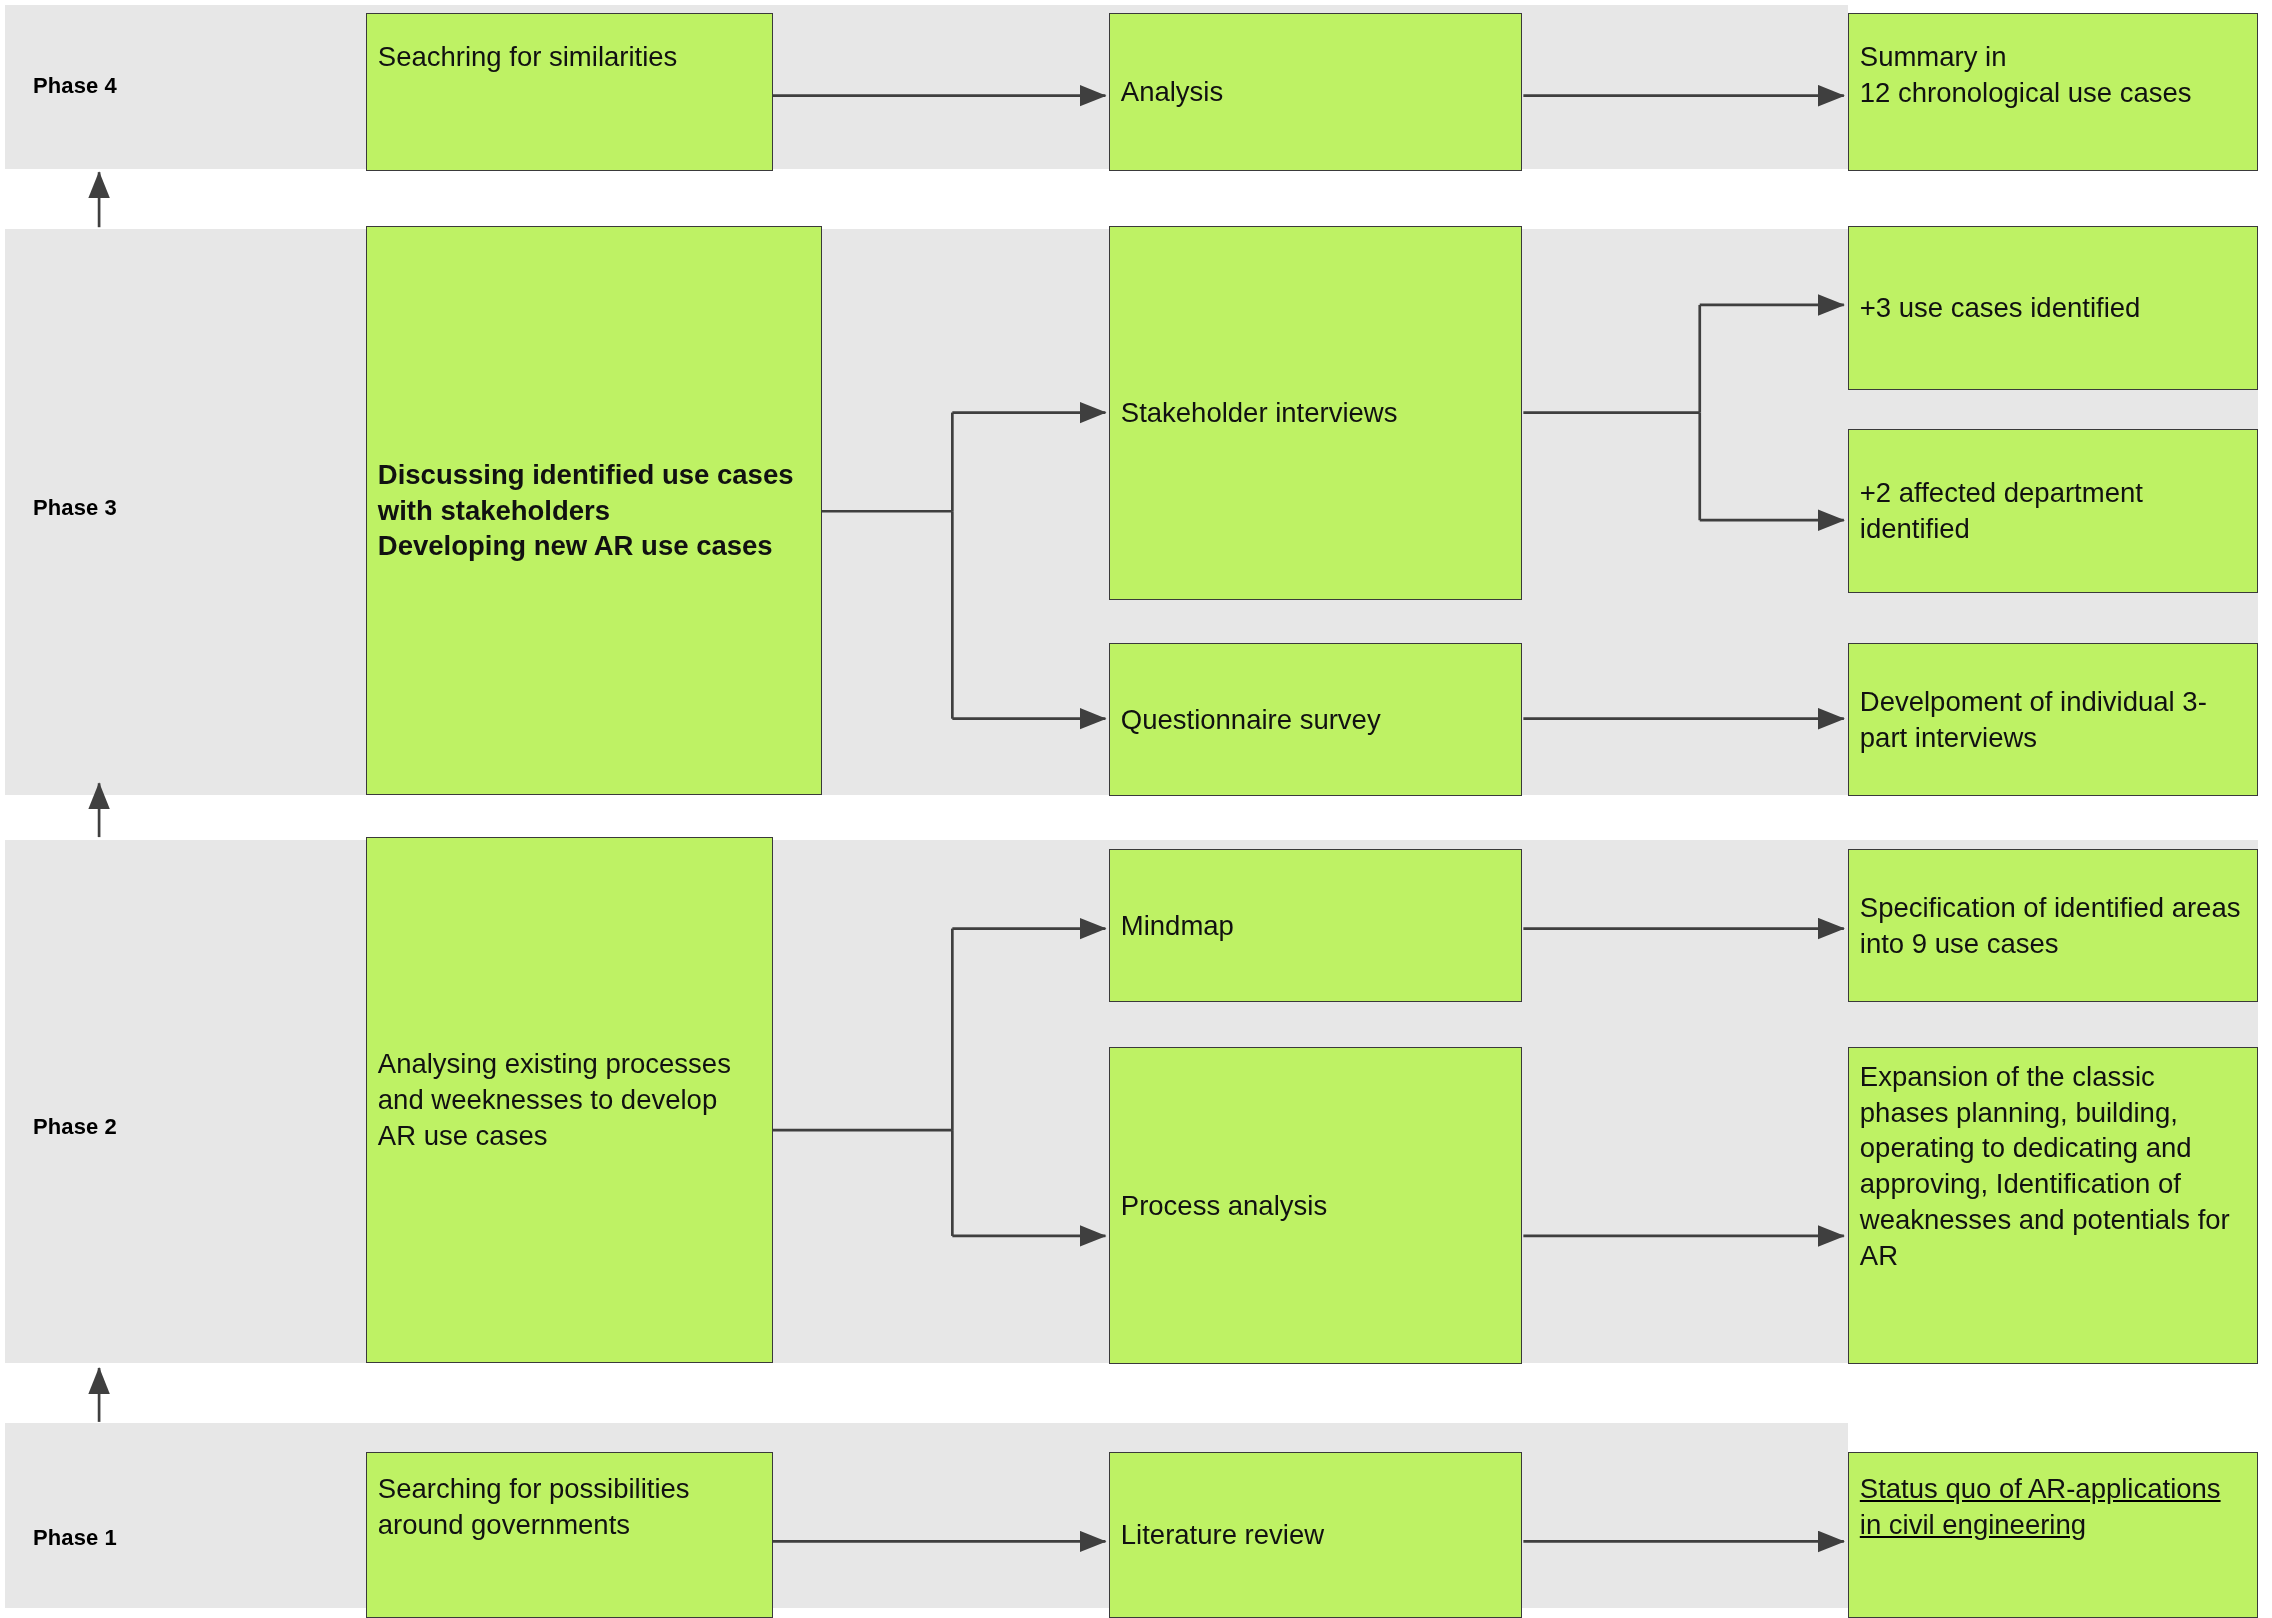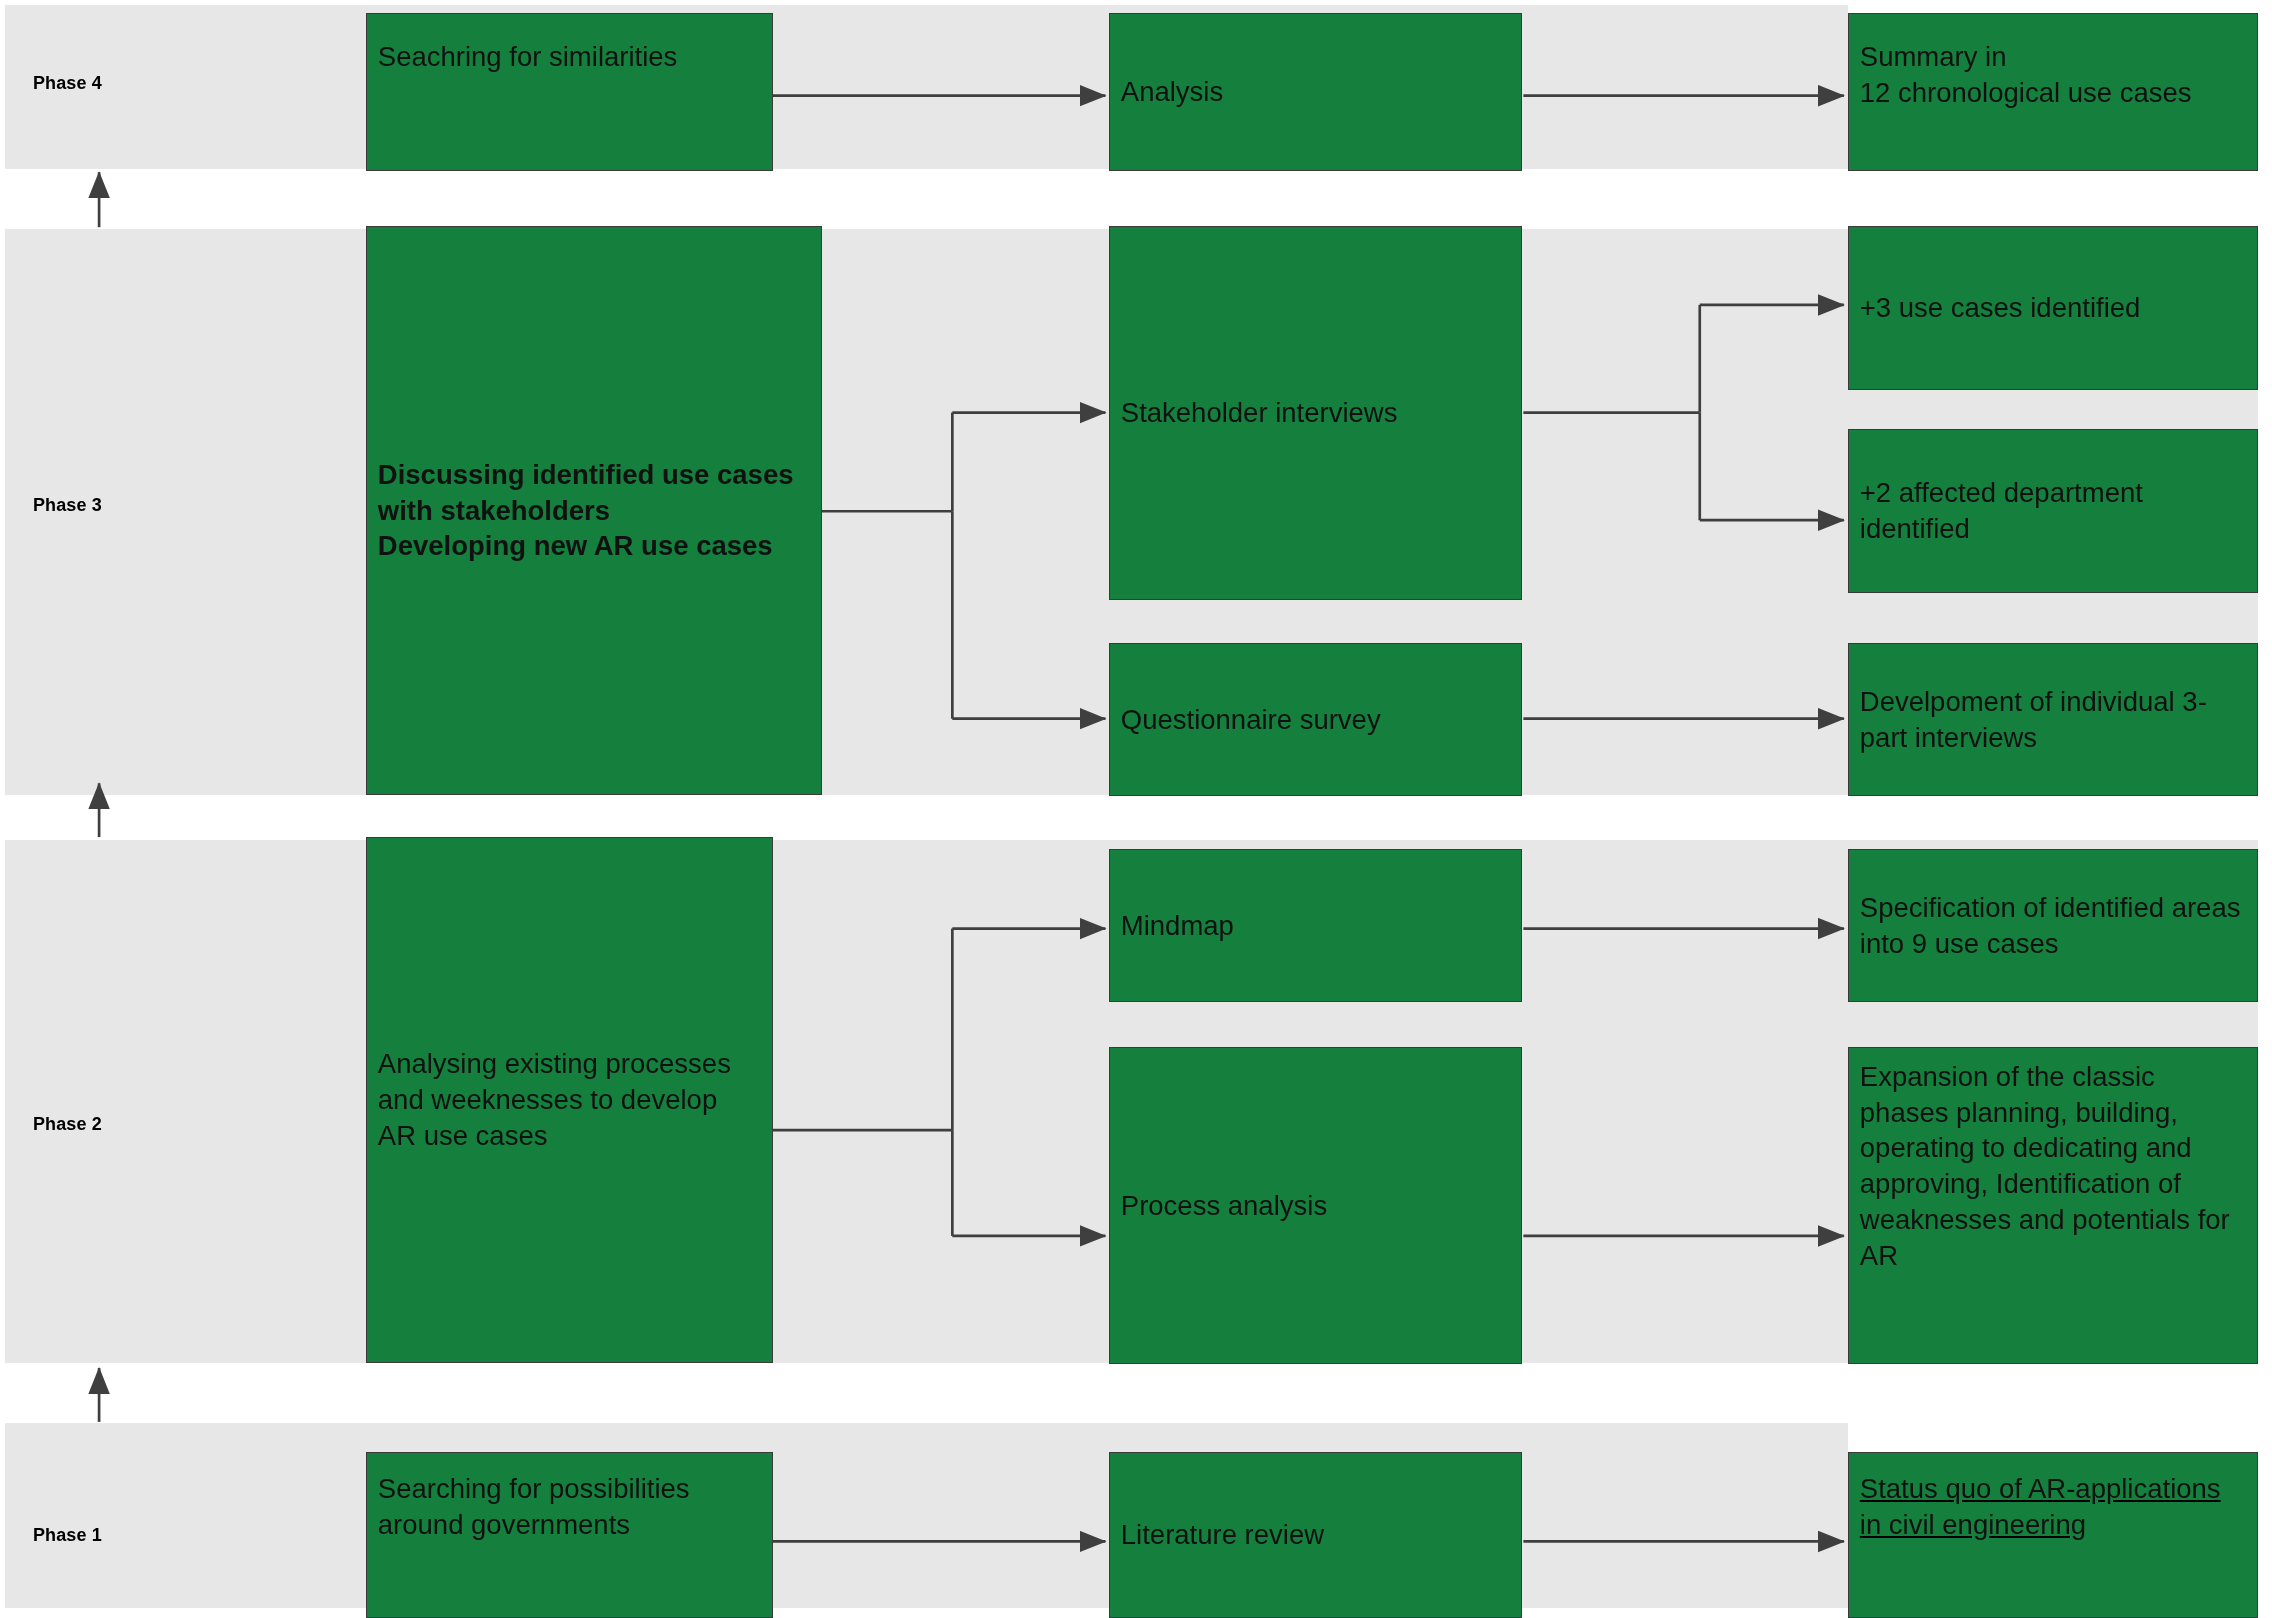--- a/index.html
+++ b/index.html
@@ -1,22 +1,22 @@
 <!DOCTYPE html>
 <html style="font-size:9.6px"><head>
 <meta charset="utf-8">
 <style>
   html,body{margin:0;padding:0;background:#ffffff;}
   body{font-family:"Liberation Sans",sans-serif;}
   #stage{position:relative;width:2273px;height:1618px;background:#fff;overflow:hidden;}
   #stage svg{position:absolute;left:0;top:0;width:2273px;height:1618px;}
   .band{position:absolute;background:#e7e7e7;}
-  .phase-label{position:absolute;font-weight:bold;font-size:18px;color:#000;
+  .phase-label{position:absolute;font-weight:bold;font-size:22px;color:#000;
                letter-spacing:0.1px;white-space:nowrap;}
-  .nodebox{position:absolute;background:#15803d;border:1.8px solid #3a3a3a;
+  .nodebox{position:absolute;background:#bef264;border:1.8px solid #3a3a3a;
            box-sizing:border-box;display:flex;align-items:center;}
   .nodebox .txt{padding:0 10.8px;font-size:27.5px;line-height:1.30;color:#111;
                 width:100%;word-wrap:break-word;}
 </style>
 </head>
 <body>
 
 <div id="stage">
 
   <div class="band" style="left:4.8px;top:4.8px;width:1843px;height:164px;"></div>

